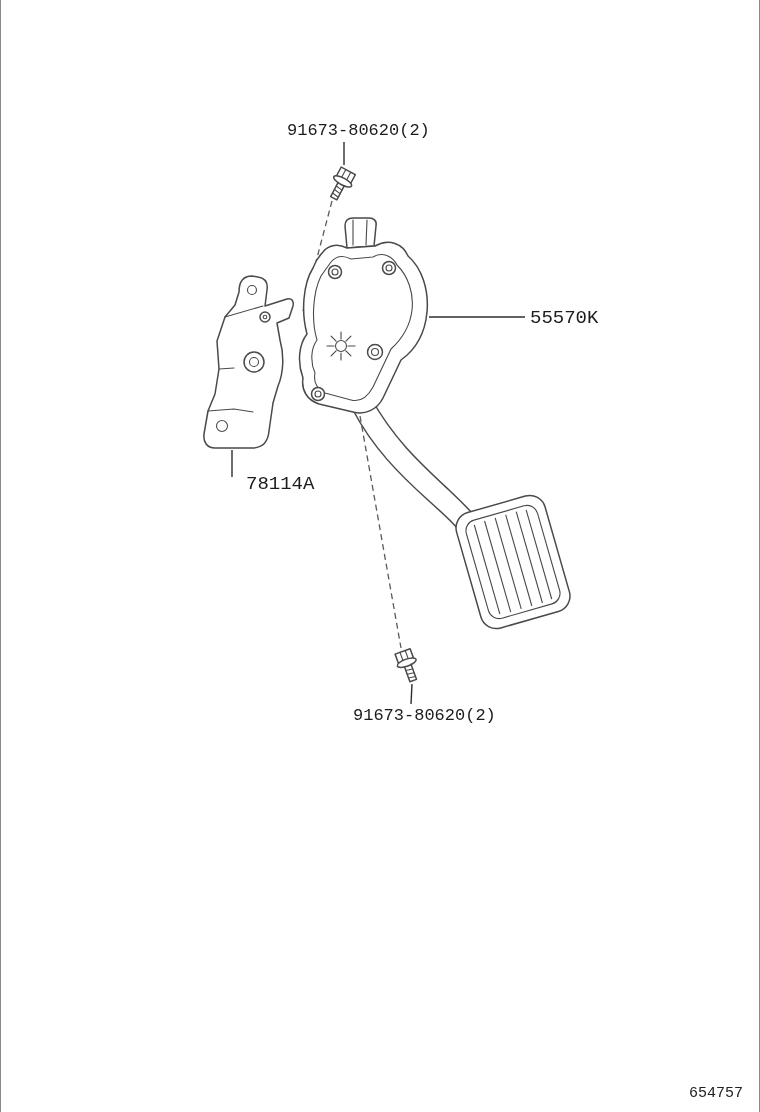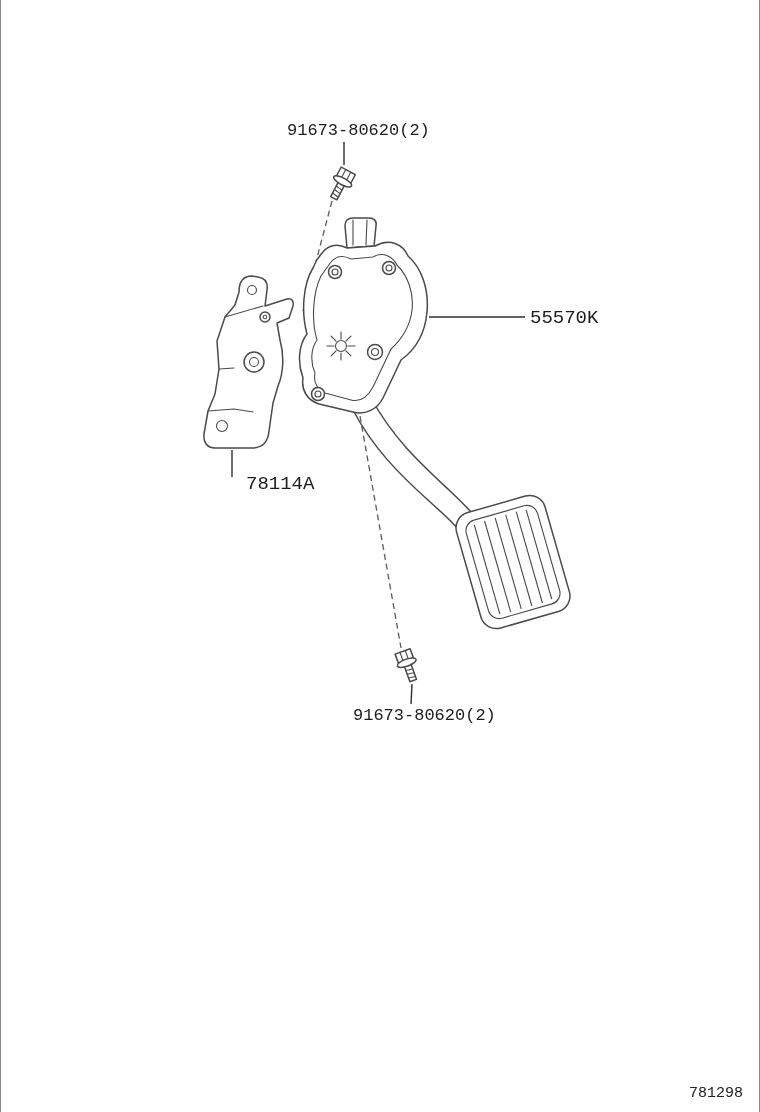--- a/index.html
+++ b/index.html
@@ -143,15 +143,15 @@
   </svg>
 
   <div class="callout md" style="left:286px;top:121px;">91673-80620(2)</div>
 
   <div class="callout lg" style="left:529px;top:307px;">55570K</div>
 
   <div class="callout lg" style="left:197px;top:473px;margin-left:48px;">78114A</div>
 
   <div class="callout md" style="left:352px;top:706px;">91673-80620(2)</div>
 
-  <div class="footer-code" style="left:688px;top:1085px;">781298</div>
+  <div class="footer-code" style="left:688px;top:1085px;">654757</div>
 
 </div>
 
 </body></html>

